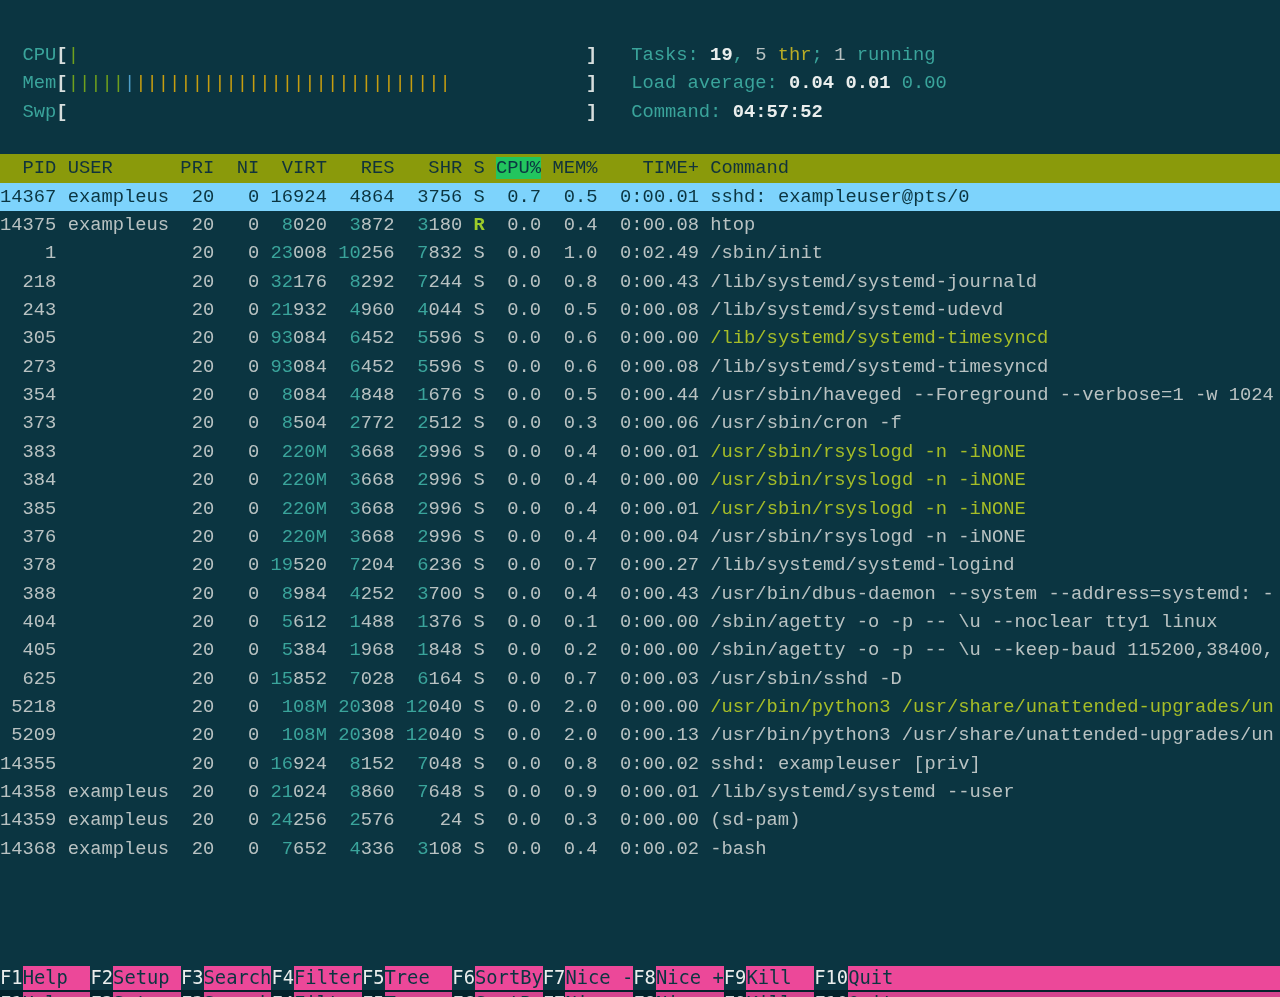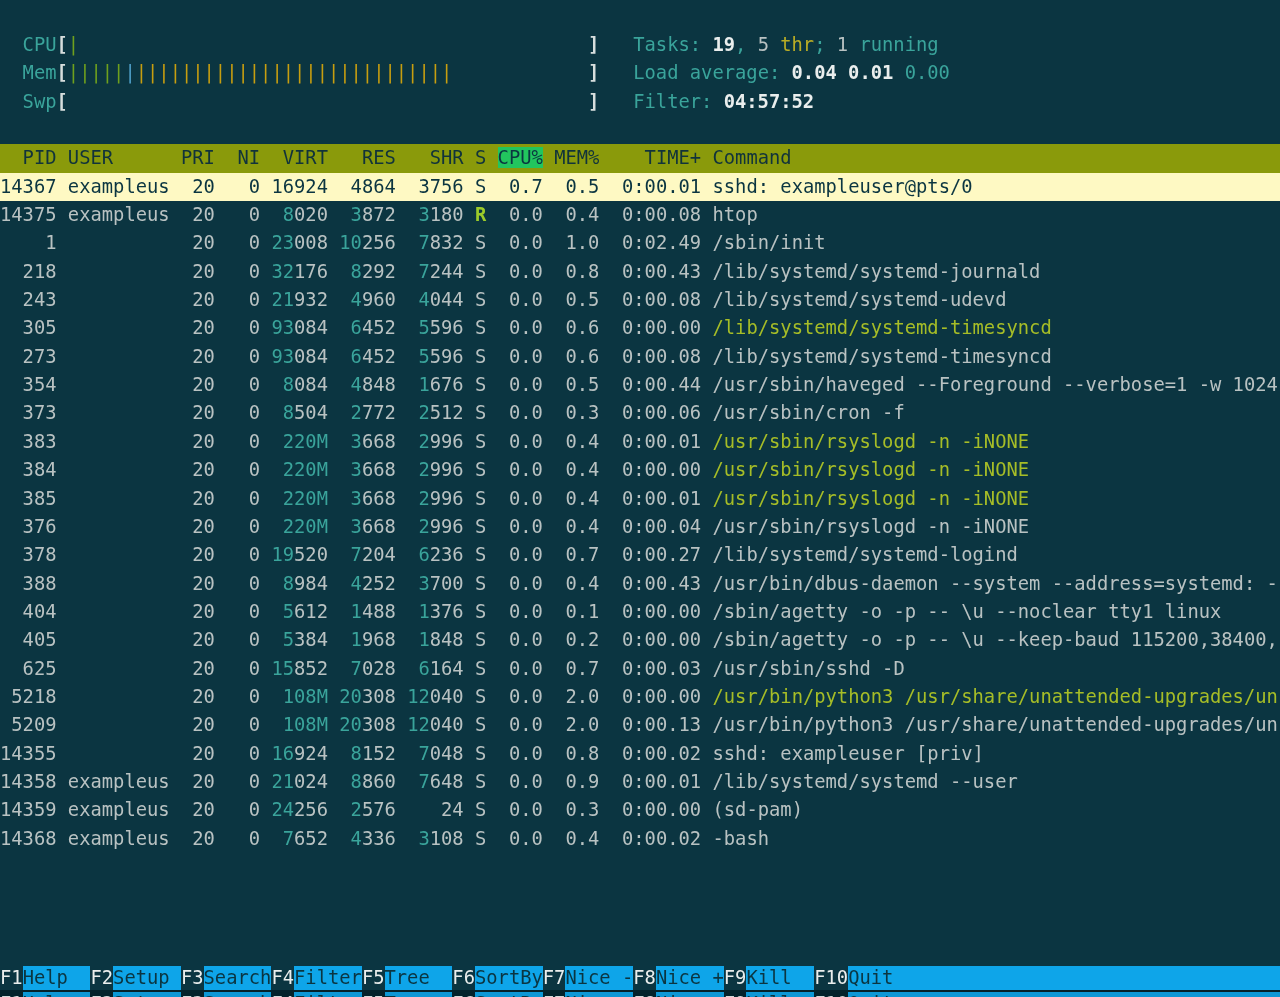--- a/index.html
+++ b/index.html
@@ -2,60 +2,60 @@
 <html><head>
 <meta charset="utf-8">
 <style>
   html,body{margin:0;padding:0;background:#04222b;}
   .screen{
     position:relative;width:1280px;height:997px;overflow:hidden;
     background:#0b3541;
     font-family:"DejaVu Sans Mono","Liberation Mono",monospace;
     font-size:18.8px;line-height:28.35px;
   }
-  #lines{position:absolute;top:31px;left:0;right:0;}
+  #lines{position:absolute;top:41px;left:0;right:0;font-family:Liberation Mono, monospace;}
   .line{white-space:pre;height:28.35px;}
   
   .t{color:#3aa49b}                       
   .g{color:#b9c2c2}                       
   .w{color:#eaeeed;font-weight:bold}      
   .y{color:#b9ac25}                       
   .b{color:#d7dedd;font-weight:bold}      
   .cy{color:#3aa49b}                      
   .cmdg{color:#a6bd27}                    
   .grn{color:#9ccb2a;font-weight:bold}    
   .bar-green{color:#6fa01d}
   .bar-blue{color:#4f9fc8}
   .bar-yellow{color:#c79e10}
   
   .hdr{background:#8a9a0b}
   .hdr span{color:#11333b}
   .hdr .sort{background:#22c55e;color:#0b3541}
   
-  .sel{background:#fef9c3}
+  .sel{background:#7dd3fc}
   .sel span{color:#0b3541 !important;font-weight:normal !important}
   
   .fnbar{position:absolute;left:0;right:0;top:966px;height:24px;display:flex;line-height:24px;}
   .fitem{display:flex}
   .fitem:last-child{flex:1}
   .fitem:last-child .flabel{flex:1}
   .fkey{color:#eaeeed;font-weight:normal;white-space:pre}
-  .flabel{background:#0ea5e9;color:#0b3541;white-space:pre}
+  .flabel{background:#ec4899;color:#0b3541;white-space:pre}
   
   .sliver{position:absolute;left:0;right:0;top:990px;height:7px;overflow:hidden;background:#04222b}
   .sliver .inner{position:relative;top:2px;display:flex;height:24px;line-height:24px;opacity:.9}
 </style>
 </head>
 <body>
 
 <div class="screen">
   <div id="lines">
       <div class="line"><span class="t">  CPU</span><span class="b">[</span><span class="bar-green">|</span><span>                                             </span><span class="b">]</span><span>   </span><span class="t">Tasks: </span><span class="w">19</span><span class="t">, </span><span class="g">5</span><span class="y"> thr</span><span class="t">; </span><span class="g">1</span><span class="t"> running</span></div>
       <div class="line"><span class="t">  Mem</span><span class="b">[</span><span class="bar-green">|||||</span><span class="bar-blue">|</span><span class="bar-yellow">||||||||||||||||||||||||||||</span><span>            </span><span class="b">]</span><span>   </span><span class="t">Load average: </span><span class="w">0.04</span><span> </span><span class="w">0.01</span><span> </span><span class="t">0.00</span></div>
-      <div class="line"><span class="t">  Swp</span><span class="b">[</span><span>                                              </span><span class="b">]</span><span>   </span><span class="t">Filter: </span><span class="w">04:57:52</span></div>
+      <div class="line"><span class="t">  Swp</span><span class="b">[</span><span>                                              </span><span class="b">]</span><span>   </span><span class="t">Command: </span><span class="w">04:57:52</span></div>
       <div class="line"></div>
       <div class="line hdr"><span>  PID</span><span> </span><span>USER     </span><span> </span><span>PRI</span><span> </span><span> NI</span><span> </span><span> VIRT</span><span> </span><span>  RES</span><span> </span><span>  SHR</span><span> </span><span>S</span><span> </span><span class="sort">CPU%</span><span> </span><span>MEM%</span><span> </span><span>   TIME+</span><span> </span><span>Command</span></div>
       <div class="line sel"><span class="g">14367</span><span> </span><span class="g">exampleus</span><span> </span><span class="g"> 20</span><span> </span><span class="g">  0</span><span> </span><span></span><span class="cy">16</span><span class="g">924</span><span> </span><span> </span><span class="cy">4</span><span class="g">864</span><span> </span><span> </span><span class="cy">3</span><span class="g">756</span><span> </span><span class="g">S</span><span> </span><span class="g"> 0.7</span><span> </span><span class="g"> 0.5</span><span> </span><span class="g"> 0:00.01</span><span> </span><span class="g">sshd: exampleuser@pts/0</span></div>
       <div class="line"><span class="g">14375</span><span> </span><span class="g">exampleus</span><span> </span><span class="g"> 20</span><span> </span><span class="g">  0</span><span> </span><span> </span><span class="cy">8</span><span class="g">020</span><span> </span><span> </span><span class="cy">3</span><span class="g">872</span><span> </span><span> </span><span class="cy">3</span><span class="g">180</span><span> </span><span class="grn">R</span><span> </span><span class="g"> 0.0</span><span> </span><span class="g"> 0.4</span><span> </span><span class="g"> 0:00.08</span><span> </span><span class="g">htop</span></div>
       <div class="line"><span class="g">    1</span><span> </span><span class="g">         </span><span> </span><span class="g"> 20</span><span> </span><span class="g">  0</span><span> </span><span></span><span class="cy">23</span><span class="g">008</span><span> </span><span></span><span class="cy">10</span><span class="g">256</span><span> </span><span> </span><span class="cy">7</span><span class="g">832</span><span> </span><span class="g">S</span><span> </span><span class="g"> 0.0</span><span> </span><span class="g"> 1.0</span><span> </span><span class="g"> 0:02.49</span><span> </span><span class="g">/sbin/init</span></div>
       <div class="line"><span class="g">  218</span><span> </span><span class="g">         </span><span> </span><span class="g"> 20</span><span> </span><span class="g">  0</span><span> </span><span></span><span class="cy">32</span><span class="g">176</span><span> </span><span> </span><span class="cy">8</span><span class="g">292</span><span> </span><span> </span><span class="cy">7</span><span class="g">244</span><span> </span><span class="g">S</span><span> </span><span class="g"> 0.0</span><span> </span><span class="g"> 0.8</span><span> </span><span class="g"> 0:00.43</span><span> </span><span class="g">/lib/systemd/systemd-journald</span></div>
       <div class="line"><span class="g">  243</span><span> </span><span class="g">         </span><span> </span><span class="g"> 20</span><span> </span><span class="g">  0</span><span> </span><span></span><span class="cy">21</span><span class="g">932</span><span> </span><span> </span><span class="cy">4</span><span class="g">960</span><span> </span><span> </span><span class="cy">4</span><span class="g">044</span><span> </span><span class="g">S</span><span> </span><span class="g"> 0.0</span><span> </span><span class="g"> 0.5</span><span> </span><span class="g"> 0:00.08</span><span> </span><span class="g">/lib/systemd/systemd-udevd</span></div>
       <div class="line"><span class="g">  305</span><span> </span><span class="g">         </span><span> </span><span class="g"> 20</span><span> </span><span class="g">  0</span><span> </span><span></span><span class="cy">93</span><span class="g">084</span><span> </span><span> </span><span class="cy">6</span><span class="g">452</span><span> </span><span> </span><span class="cy">5</span><span class="g">596</span><span> </span><span class="g">S</span><span> </span><span class="g"> 0.0</span><span> </span><span class="g"> 0.6</span><span> </span><span class="g"> 0:00.00</span><span> </span><span class="cmdg">/lib/systemd/systemd-timesyncd</span></div>
       <div class="line"><span class="g">  273</span><span> </span><span class="g">         </span><span> </span><span class="g"> 20</span><span> </span><span class="g">  0</span><span> </span><span></span><span class="cy">93</span><span class="g">084</span><span> </span><span> </span><span class="cy">6</span><span class="g">452</span><span> </span><span> </span><span class="cy">5</span><span class="g">596</span><span> </span><span class="g">S</span><span> </span><span class="g"> 0.0</span><span> </span><span class="g"> 0.6</span><span> </span><span class="g"> 0:00.08</span><span> </span><span class="g">/lib/systemd/systemd-timesyncd</span></div>
       <div class="line"><span class="g">  354</span><span> </span><span class="g">         </span><span> </span><span class="g"> 20</span><span> </span><span class="g">  0</span><span> </span><span> </span><span class="cy">8</span><span class="g">084</span><span> </span><span> </span><span class="cy">4</span><span class="g">848</span><span> </span><span> </span><span class="cy">1</span><span class="g">676</span><span> </span><span class="g">S</span><span> </span><span class="g"> 0.0</span><span> </span><span class="g"> 0.5</span><span> </span><span class="g"> 0:00.44</span><span> </span><span class="g">/usr/sbin/haveged --Foreground --verbose=1 -w 1024</span></div>

